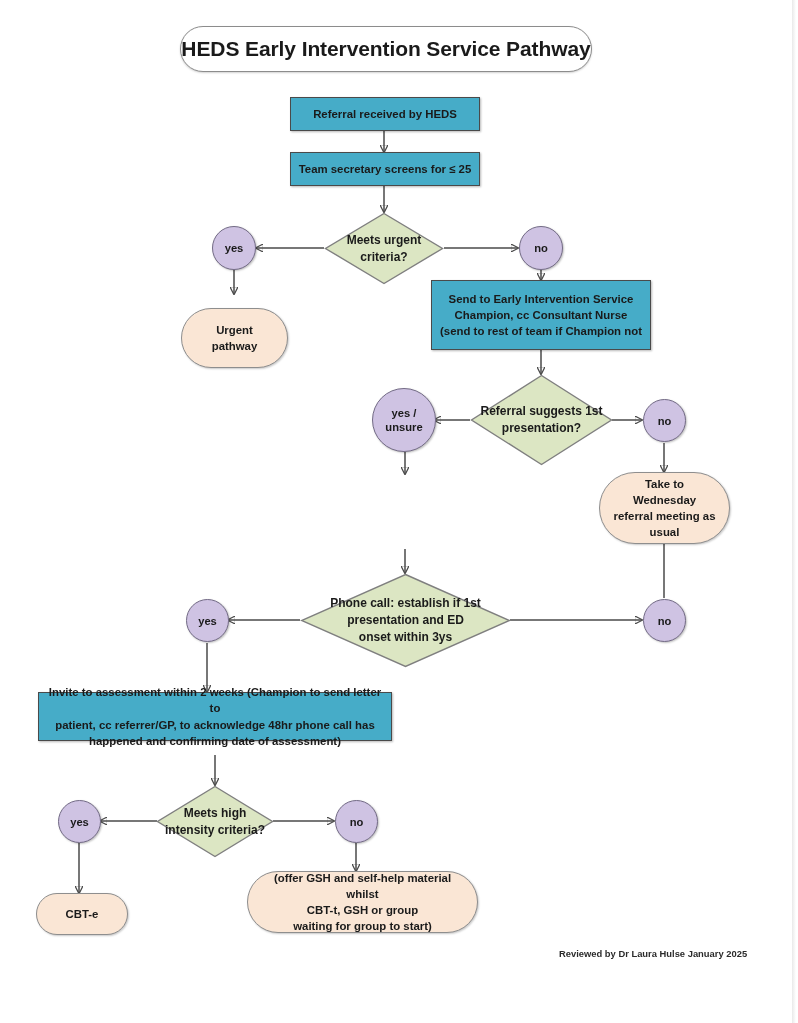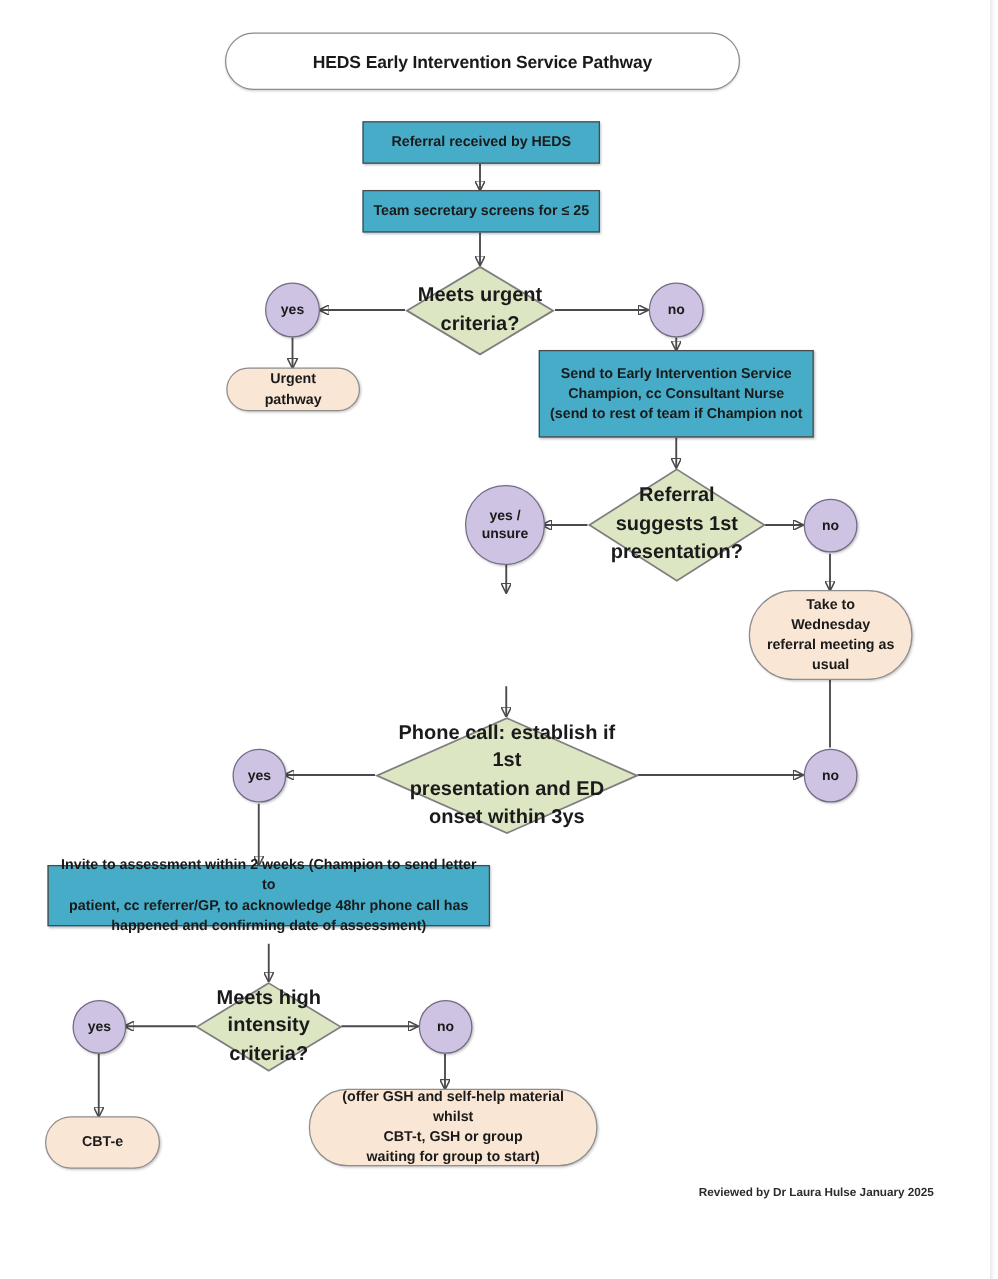--- a/index.html
+++ b/index.html
@@ -37,21 +37,21 @@
     justify-content: center;
     text-align: center;
     color: #1a1a1a;
   }
 
   
   .title-pill {
     border: 1.6px solid #8c8c8c;
     border-radius: 30px;
     background: #ffffff;
-    font-size: 14px;
+    font-size: 21px;
     font-weight: bold;
     letter-spacing: -0.1px;
     box-shadow: 0 1px 2px rgba(0,0,0,0.18);
   }
 
   
   .process {
     background: #46acc8;
     border: 1.2px solid #4a4a4a;
     font-size: 11.4px;
@@ -92,21 +92,21 @@
   }
   .decision svg {
     position: absolute;
     inset: 0;
     width: 100%;
     height: 100%;
   }
   .decision .dtext {
     position: relative;
     z-index: 2;
-    font-size: 16px;
+    font-size: 12px;
     font-weight: bold;
     line-height: 1.4;
     color: #1a1a1a;
     padding: 0 6px;
   }
 
   
   #edges {
     position: absolute;
     inset: 0;
@@ -205,21 +205,21 @@
   </div>
 
   <div class="node conn" style="left:212px; top:226px; width:44px; height:44px;">
     <span>yes</span>
   </div>
 
   <div class="node conn" style="left:519px; top:226px; width:44px; height:44px;">
     <span>no</span>
   </div>
 
-  <div class="node terminal" style="left:181px; top:294px; width:107px; height:35px;">
+  <div class="node terminal" style="left:181px; top:308px; width:107px; height:60px;">
     <span>Urgent pathway</span>
   </div>
 
   <div class="node process" style="left:431px; top:280px; width:220px; height:70px;">
     <div>
       <span class="nl">Send to Early Intervention Service</span>
       <span class="nl">Champion, cc Consultant Nurse</span>
       <span class="nl">(send to rest of team if Champion not</span>
     </div>
   </div>

